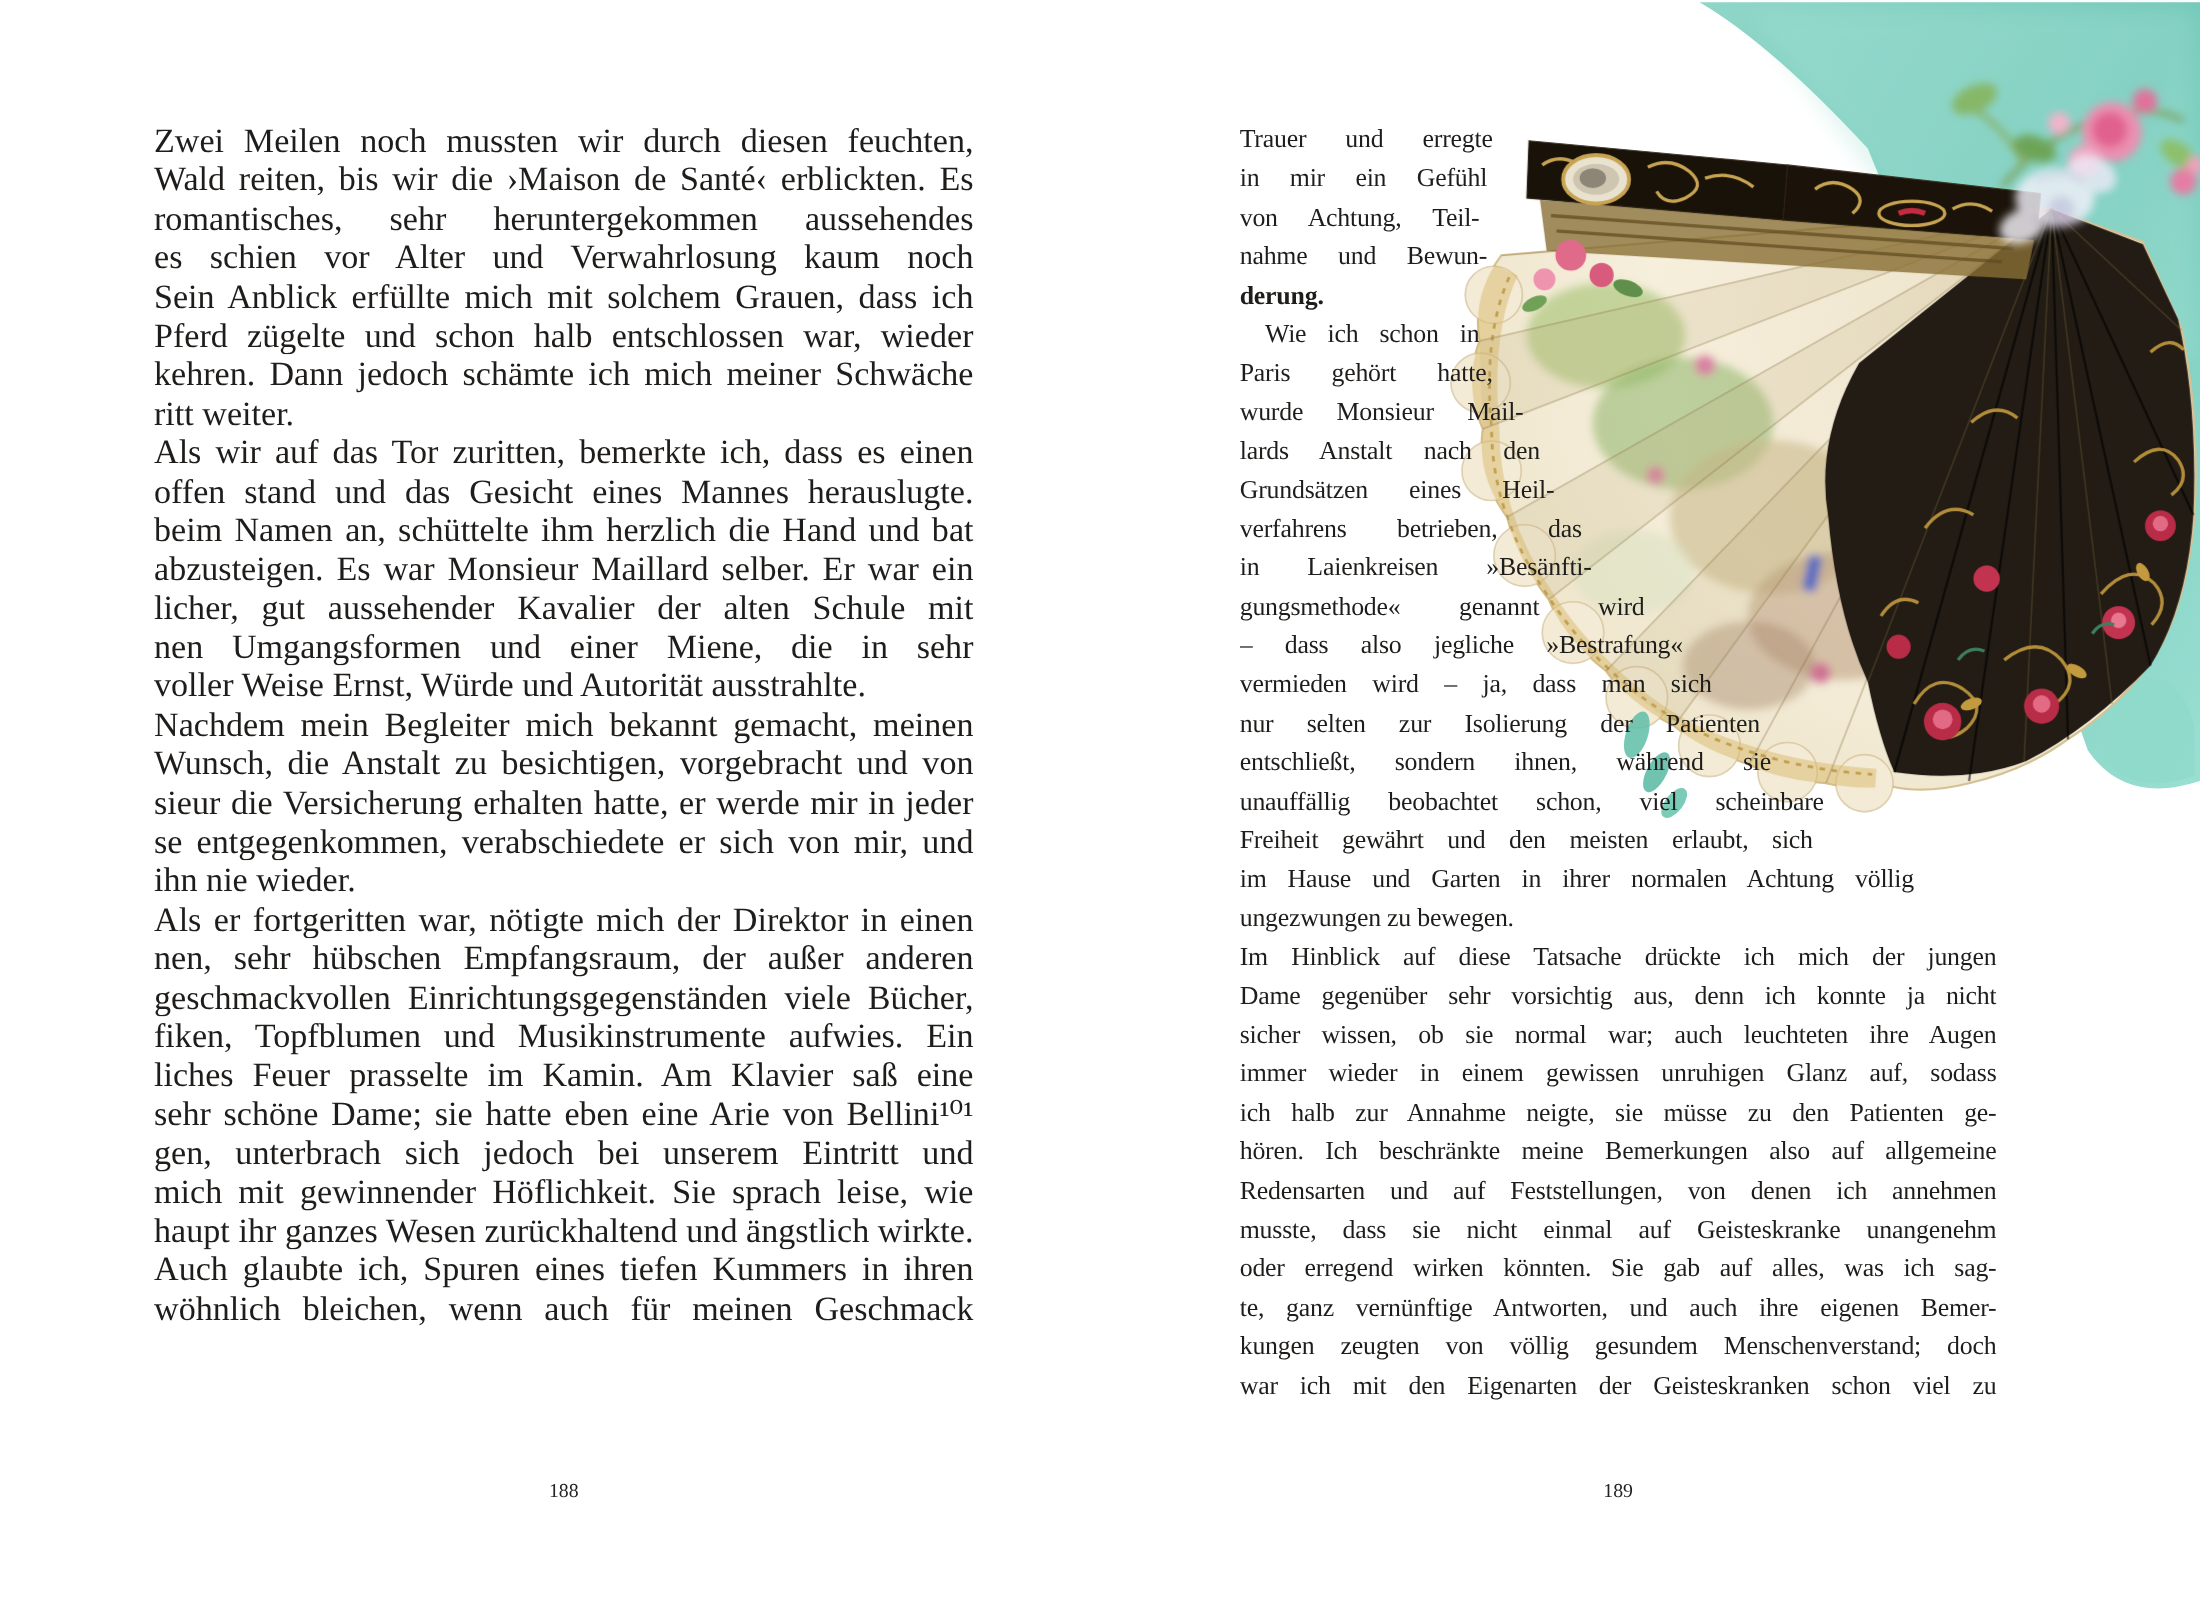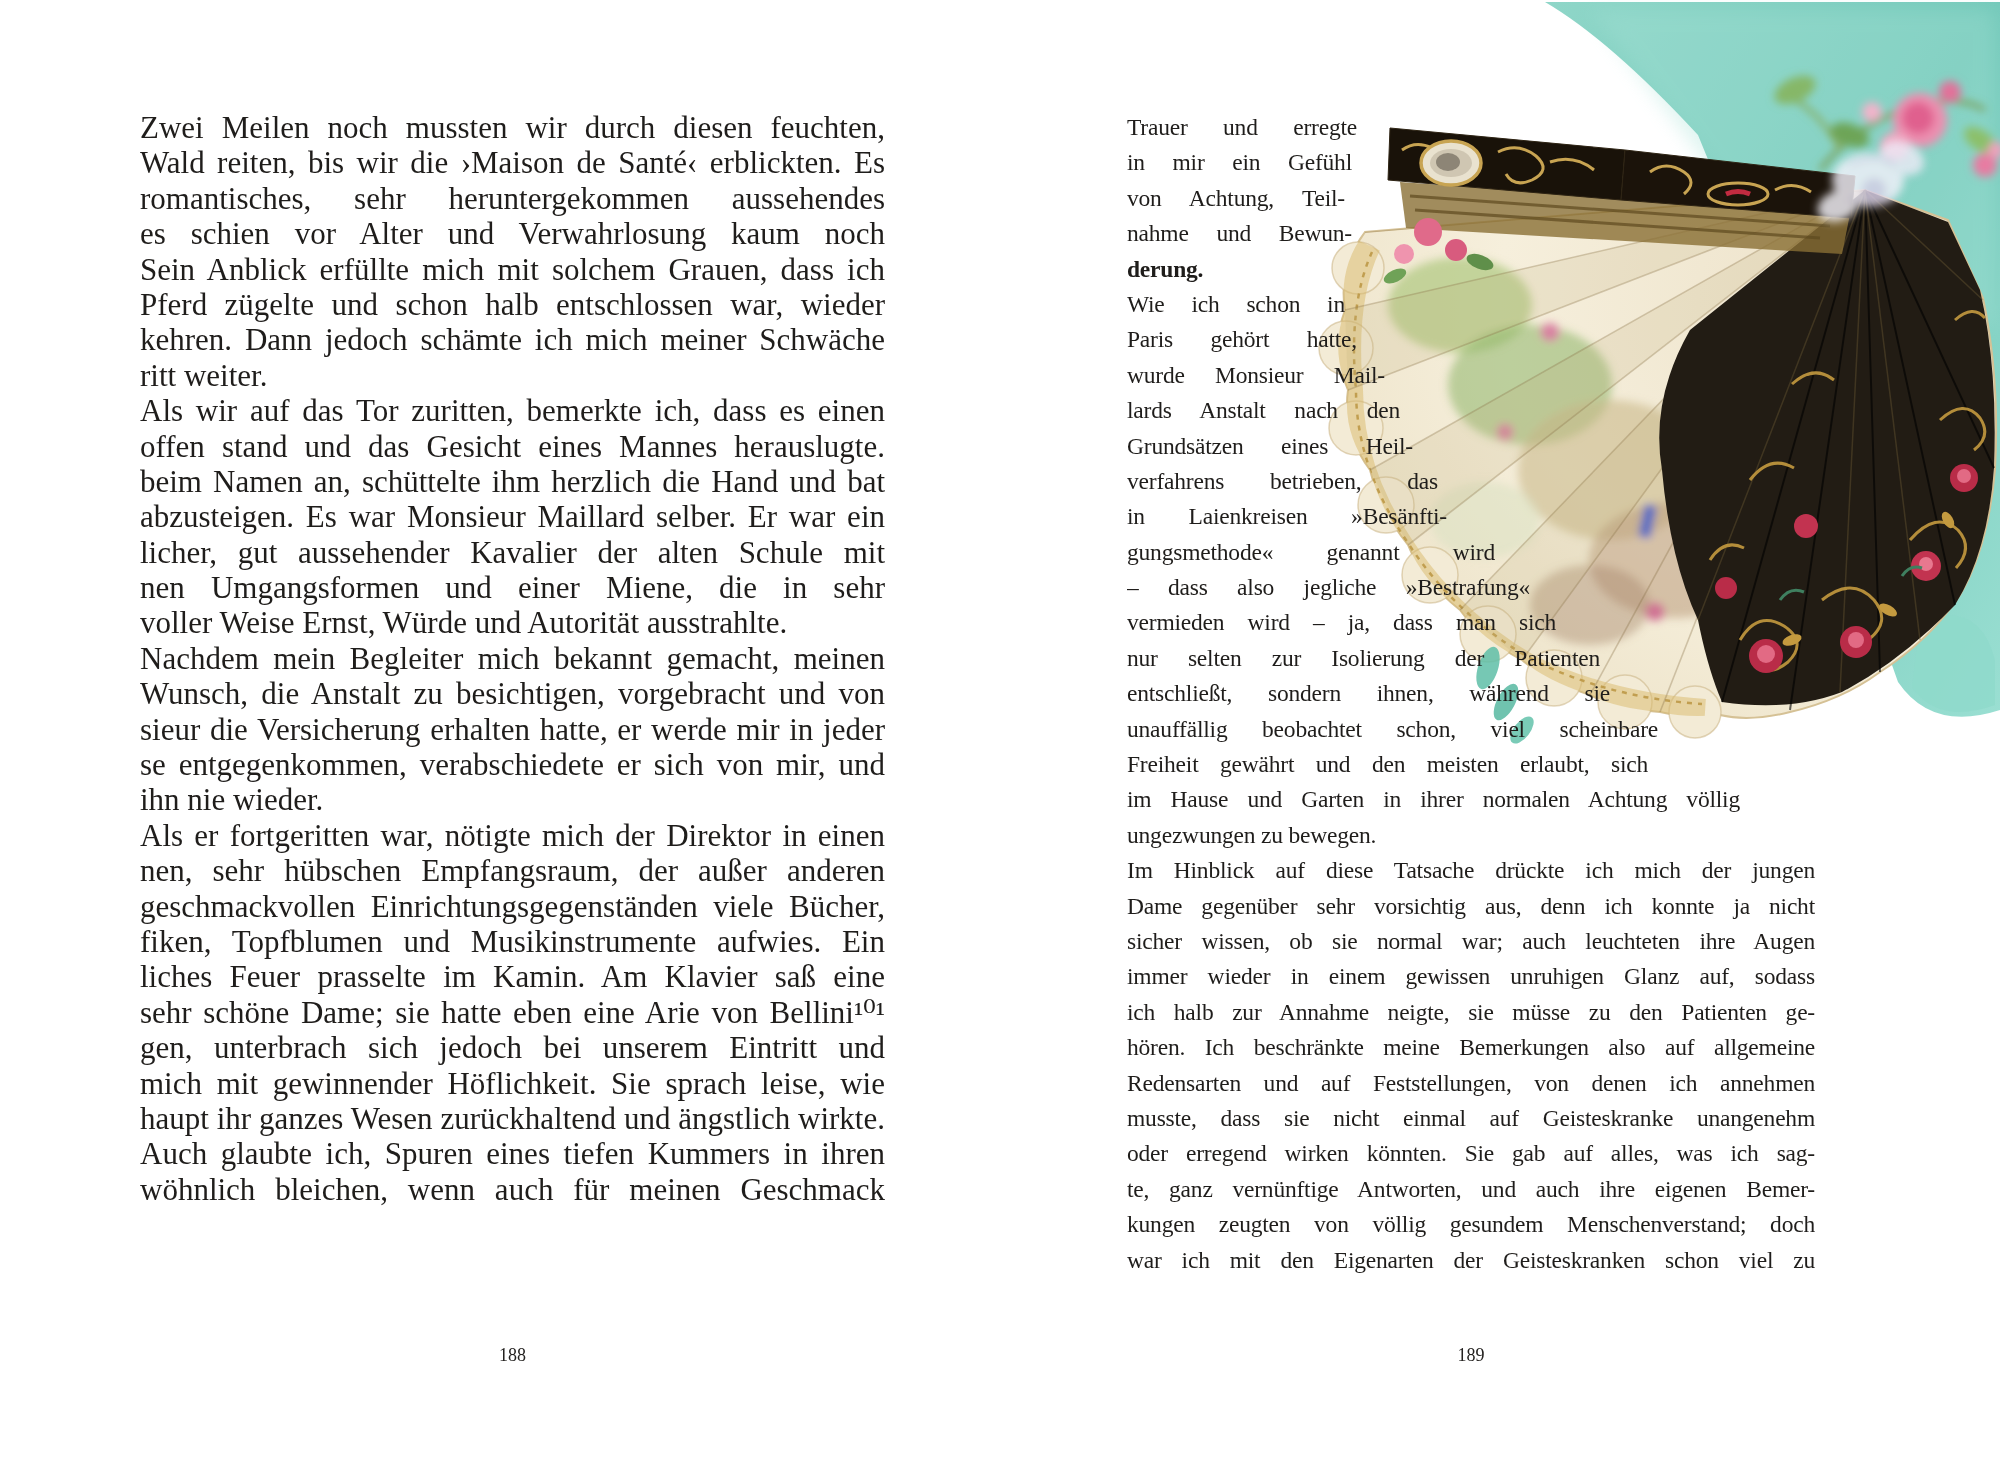--- a/index.html
+++ b/index.html
@@ -249,21 +249,21 @@
       <div class="tline">Auch glaubte ich, Spuren eines tiefen Kummers in ihren unge-</div>
       <div class="tline">wöhnlich bleichen, wenn auch für meinen Geschmack durchaus</div>
     </div>
 
   <div class="col col-right" id="right-col">
       <div class="tline" style="margin-right: 458px;">Trauer und erregte</div>
       <div class="tline" style="margin-right: 463px;">in mir ein Gefühl</div>
       <div class="tline" style="margin-right: 470px;">von Achtung, Teil-</div>
       <div class="tline" style="margin-right: 463px;">nahme und Bewun-</div>
       <div class="tline pline-last" style="margin-right: 458px; font-weight: bold;">derung.</div>
-      <div class="tline" style="margin-right: 470px;">Wie ich schon in</div>
+      <div class="tline" style="margin-right: 470px; margin-left: 23px;">Wie ich schon in</div>
       <div class="tline" style="margin-right: 458px;">Paris gehört hatte,</div>
       <div class="tline" style="margin-right: 430px;">wurde Monsieur Mail-</div>
       <div class="tline" style="margin-right: 415px;">lards Anstalt nach den</div>
       <div class="tline" style="margin-right: 402px;">Grundsätzen eines Heil-</div>
       <div class="tline" style="margin-right: 377px;">verfahrens betrieben, das</div>
       <div class="tline" style="margin-right: 368px;">in Laienkreisen »Besänfti-</div>
       <div class="tline" style="margin-right: 320px;">gungsmethode« genannt wird</div>
       <div class="tline" style="margin-right: 285px;">– dass also jegliche »Bestrafung«</div>
       <div class="tline" style="margin-right: 259px;">vermieden wird – ja, dass man sich</div>
       <div class="tline" style="margin-right: 215px;">nur selten zur Isolierung der Patienten</div>

